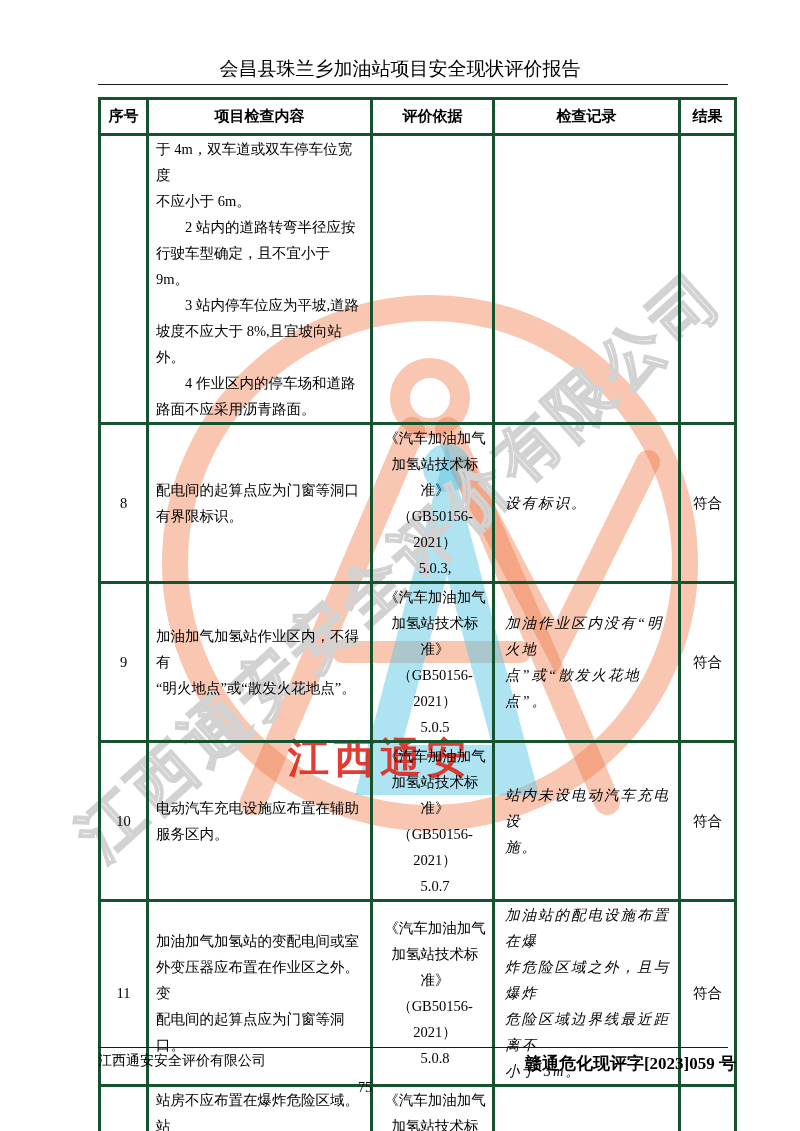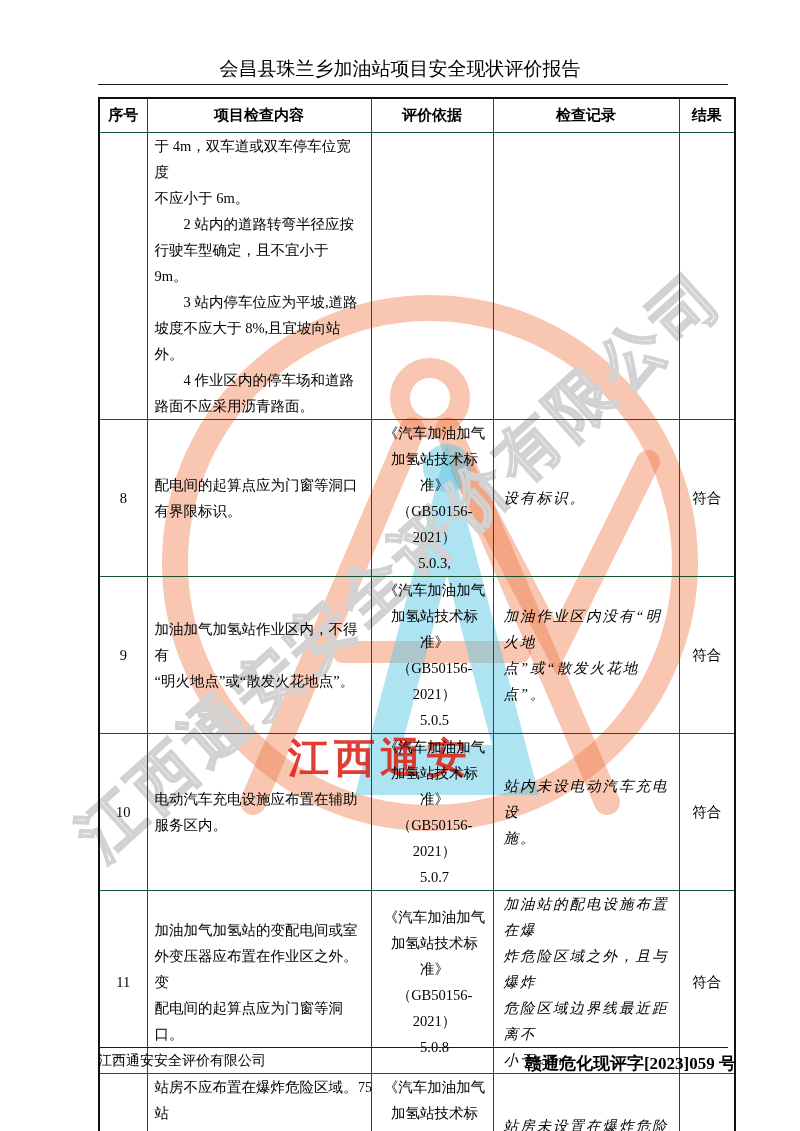--- a/index.html
+++ b/index.html
@@ -30,21 +30,21 @@
   .footer-rule{position:absolute;top:1047px;left:98px;width:630px;border-top:1.5px solid #1a1a1a;}
   .footer-left{position:absolute;top:1052px;left:98px;font-size:14px;}
   .footer-center{position:absolute;top:1052px;left:0;width:730px;text-align:center;font-size:14px;margin-top:28px;}
   .footer-right{position:absolute;top:1052px;right:64px;font-size:17px;font-weight:bold;}
 
   table.inspect{
     position:absolute;left:98px;top:97px;width:636px;
     border-collapse:collapse;table-layout:fixed;background:transparent;
     border:2px solid #111;
   }
-  .inspect th,.inspect td{border:1px solid #14532d;vertical-align:middle;font-size:14.5px;padding:0;}
+  .inspect th,.inspect td{border:3px solid #14532d;vertical-align:middle;font-size:14.5px;padding:0;}
   .inspect th{height:33px;font-weight:bold;text-align:center;font-size:15px;}
   tr.r0{height:205px;margin-left:32px;} tr.r1{height:102px;} tr.r2{height:103px;}
   tr.r3{height:105px;} tr.r4{height:103px;} tr.r5{height:105px;}
   td.c-no,td.c-result{text-align:center;}
   td.c-content{padding:0 7px;text-align:left;}
   td.c-basis{padding:0 2px 0 7px;text-align:center;}
   td.c-record{padding:0 6px 0 10px;text-align:left;letter-spacing:2px;font-style:italic;}
   .pre{white-space:pre-line;line-height:26px;}
 </style>
 </head>

